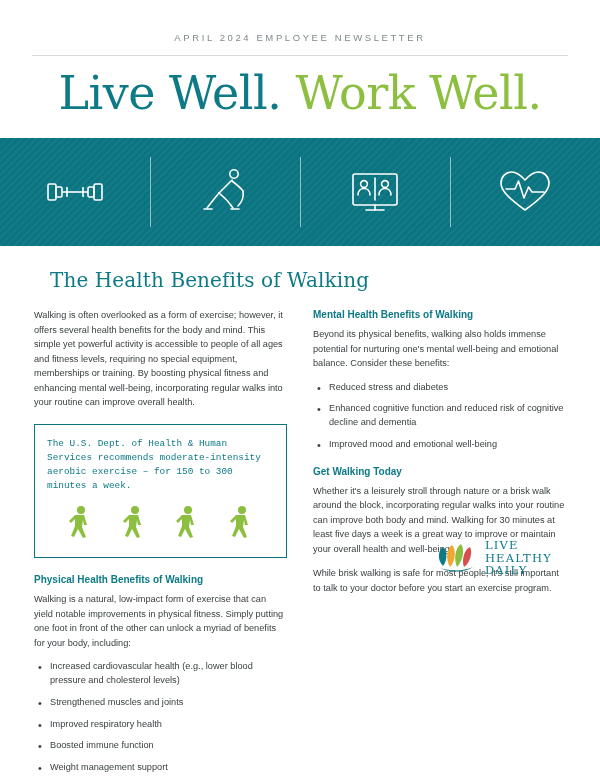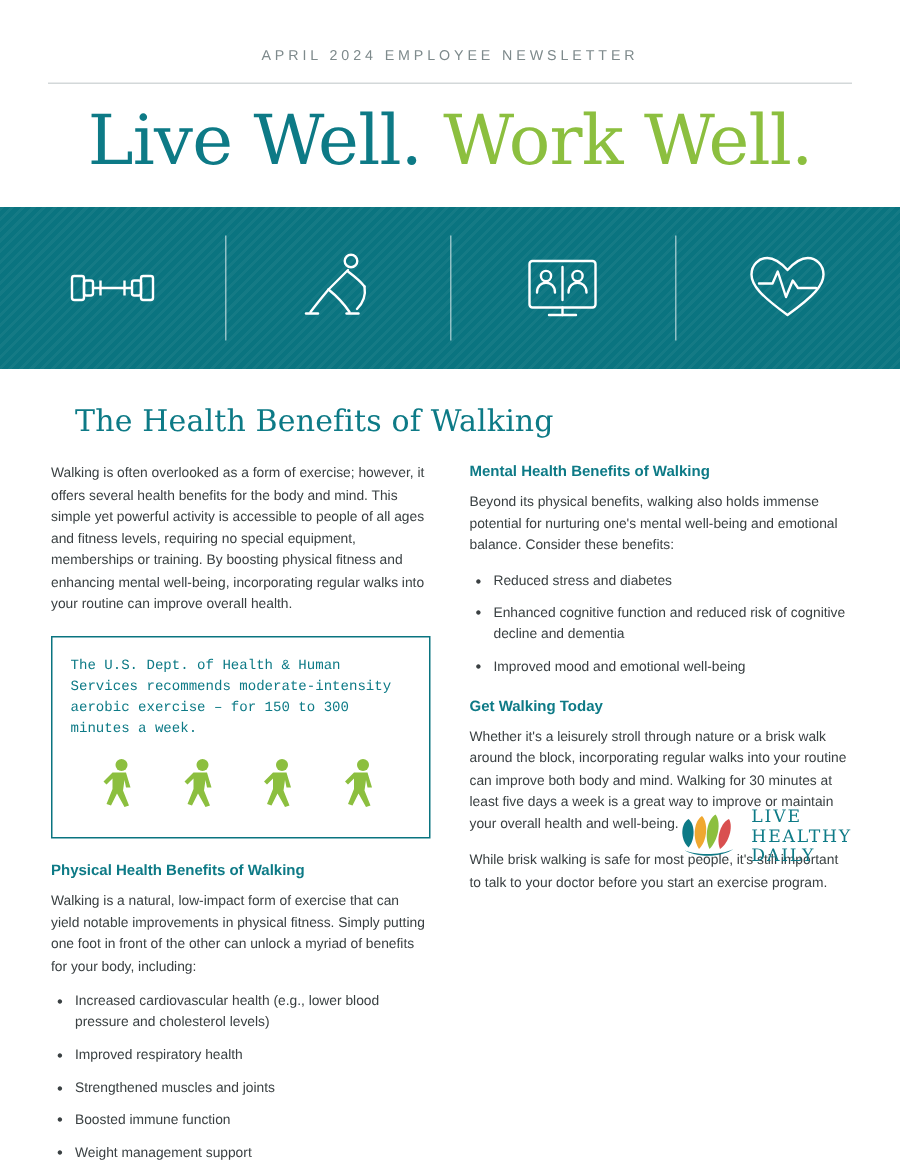--- a/index.html
+++ b/index.html
@@ -138,21 +138,21 @@
   .walkers {
     display: flex;
     justify-content: space-around;
     align-items: flex-end;
     padding: 2px 6px 2px 6px;
   }
 
   
   .logo-wrap {
     position: absolute;
-    right: 32px;
+    right: 48px;
     bottom: 26px;
     display: flex;
     align-items: center;
     gap: 8px;
   }
   .logo-text {
     font-family: "DejaVu Serif", serif;
     color: #0d7a86;
     font-size: 11.5px;
     line-height: 1.12;
@@ -258,22 +258,22 @@
                 <path d="M14 10 L19 10 L22 20 L19 20 L18 15 L17 22 L21 32 L18 33 L13 24 L9 32 L6 31 L10 21 L10 14 L6 18 L4 16 L10 10 Z"></path>
               </svg>
             </span>
           </div>
         </div>
 
         <h2 class="sub">Physical Health Benefits of Walking</h2>
         <p>Walking is a natural, low-impact form of exercise that can yield notable improvements in physical fitness. Simply putting one foot in front of the other can unlock a myriad of benefits for your body, including:</p>
         <ul>
           <li>Increased cardiovascular health (e.g., lower blood pressure and cholesterol levels)</li>
+          <li>Strengthened muscles and joints</li>
           <li>Improved respiratory health</li>
-          <li>Strengthened muscles and joints</li>
           <li>Boosted immune function</li>
           <li>Weight management support</li>
           <li>Reduced risk of developing conditions such as heart disease, Type 2 diabetes, osteoporosis and some cancers</li>
         </ul>
       </div>
 
       <div class="col">
         <h2 class="sub" style="margin-top:1px">Mental Health Benefits of Walking</h2>
         <p>Beyond its physical benefits, walking also holds immense potential for nurturing one's mental well-being and emotional balance. Consider these benefits:</p>
         <ul>

